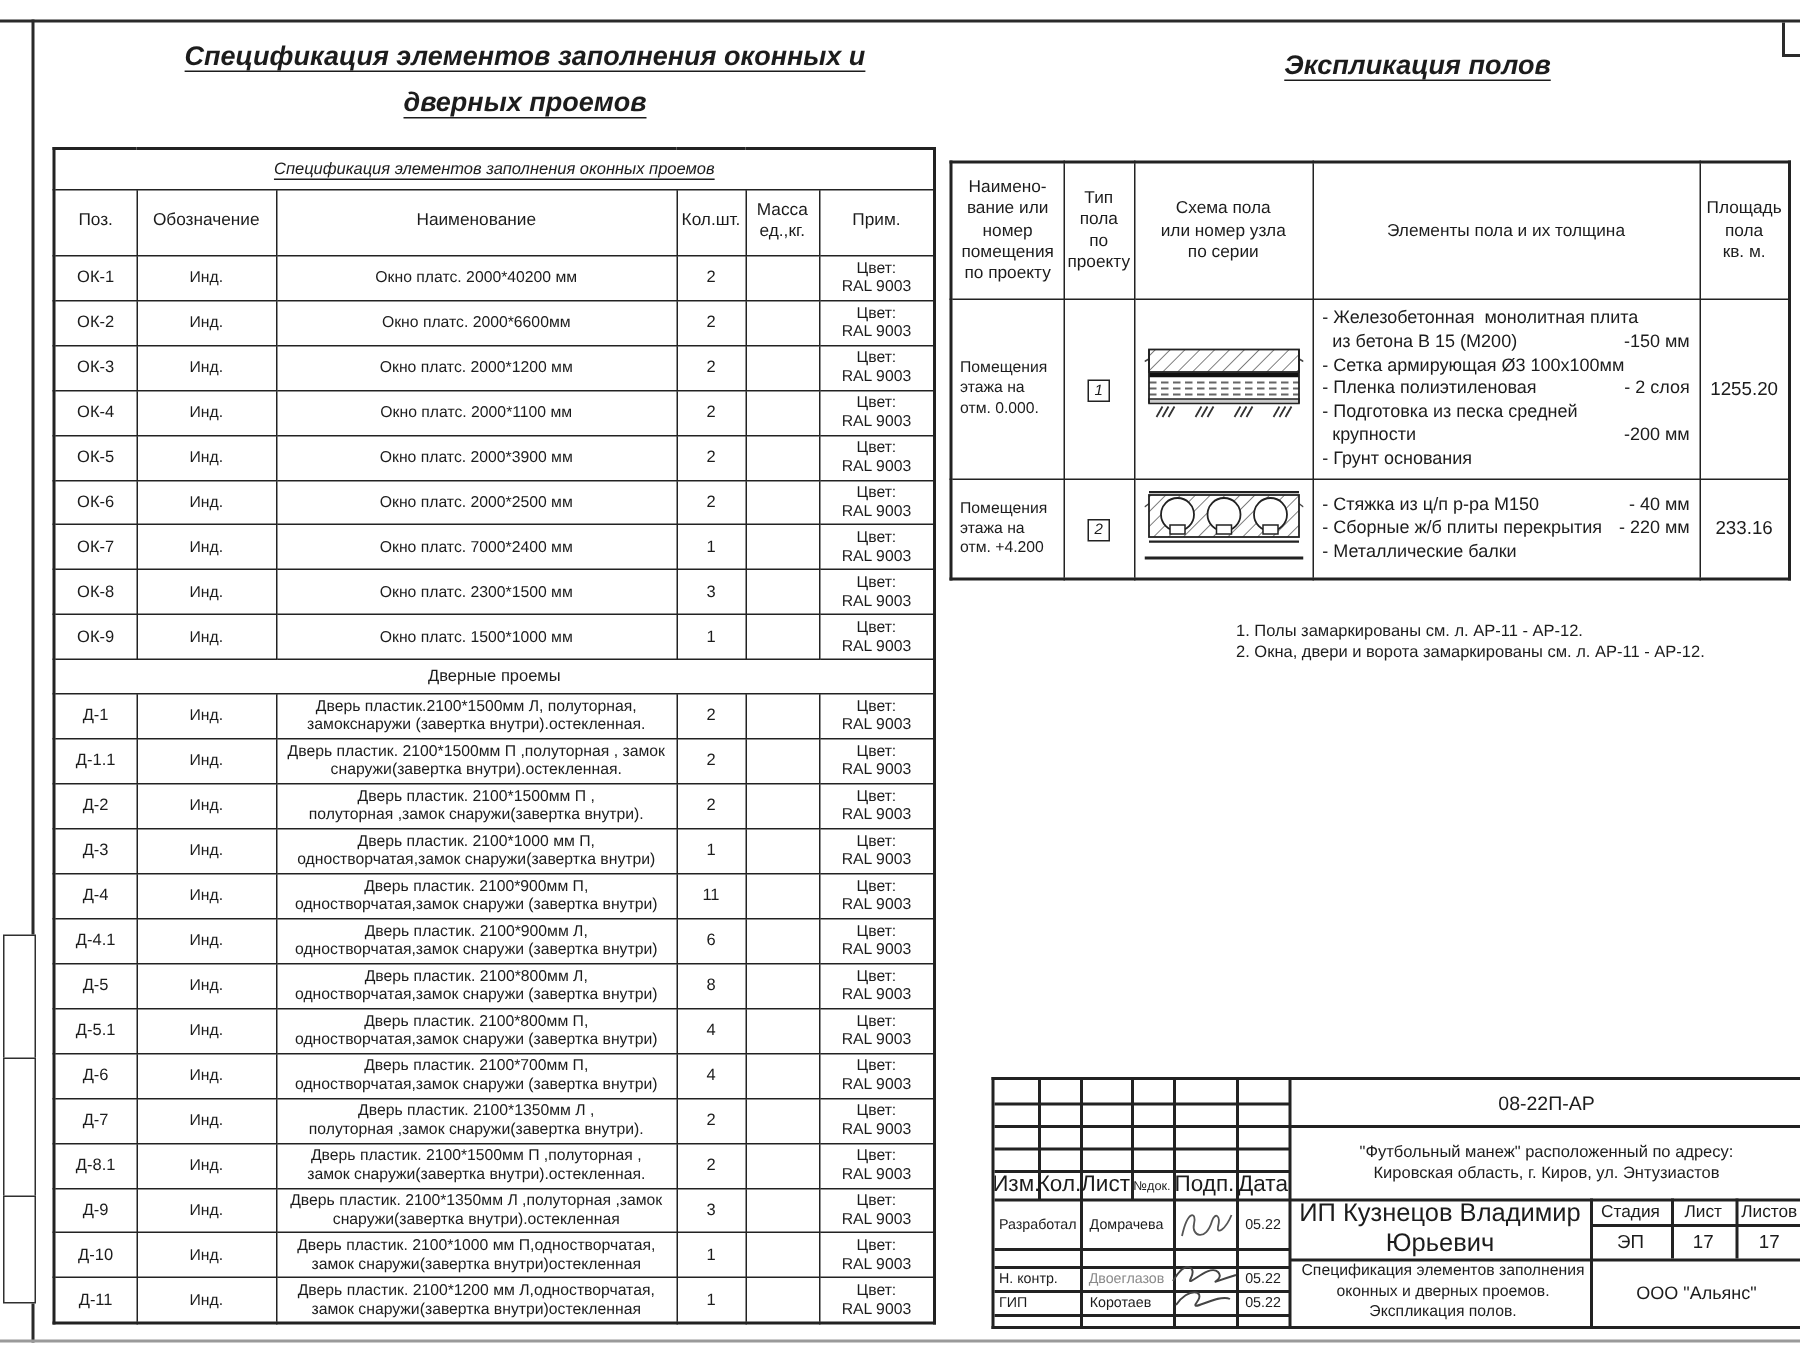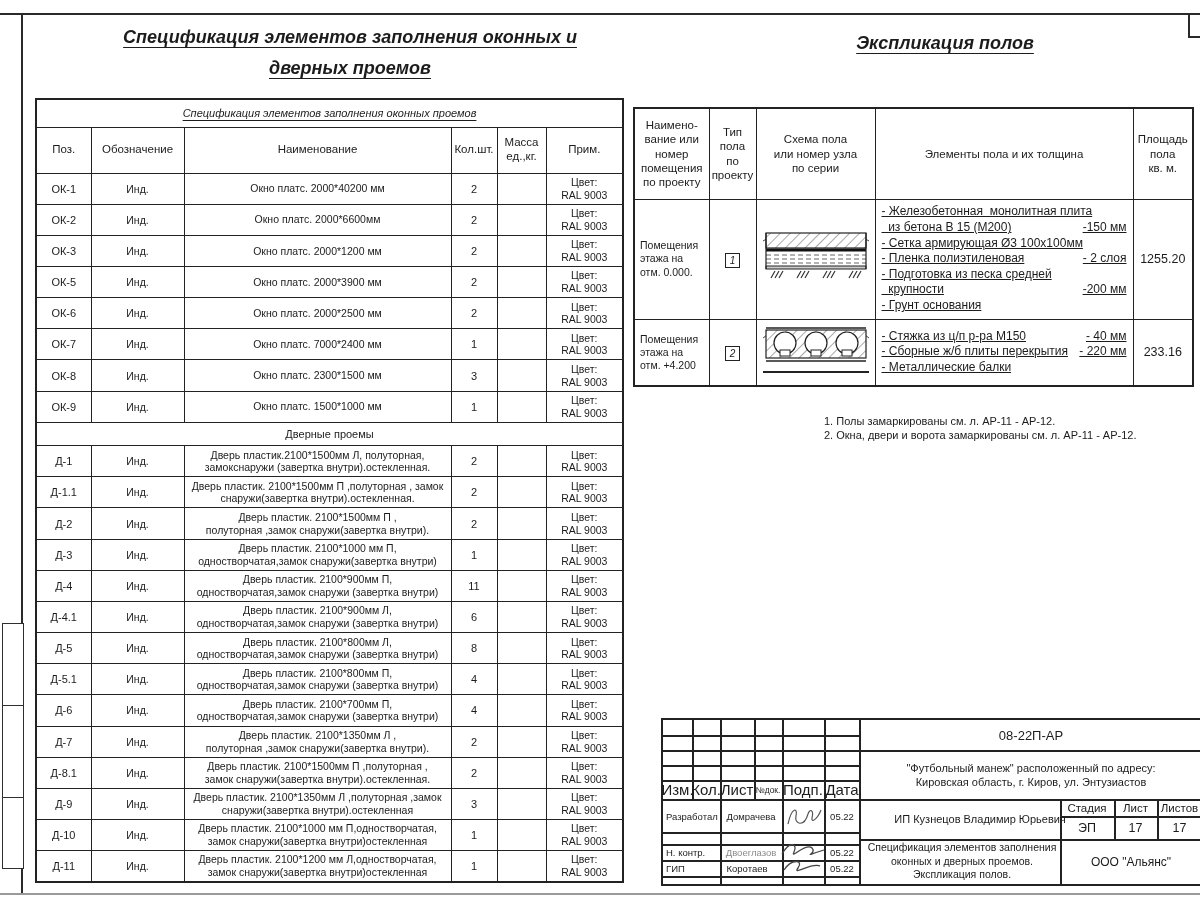--- a/index.html
+++ b/index.html
@@ -37,21 +37,21 @@
   
   table.floors{position:absolute;left:633px;top:107px;width:559px;height:278px;border-collapse:collapse;
               table-layout:fixed;border:2px solid #222;}
   table.floors td,table.floors th{border:1px solid #222;vertical-align:middle;overflow:hidden;}
   .f-head th{font-size:11.5px;font-weight:normal;white-space:pre-line;line-height:1.25;text-align:center;}
   .f-room{font-size:10.5px;white-space:pre-line;line-height:1.25;padding-left:5px;text-align:left;}
   .f-type{text-align:center;}
   .type-flag{display:inline-block;border:1px solid #222;font-size:10px;font-style:italic;
              padding:1px 4px;line-height:1.1;}
   .f-scheme{text-align:center;}
-  .f-el{padding:3px 6px;text-decoration:underline;}
+  .f-el{padding:3px 6px;}
   .el-line{display:flex;justify-content:space-between;font-size:12px;line-height:1.3;white-space:pre;}
   .f-area{text-align:center;font-size:12.5px;}
   
   .notes{left:824px;top:414px;font-size:11px;line-height:14px;}
   
   .tb{left:661px;top:718px;width:539px;height:164px;border-top:2px solid #222;border-left:2px solid #222;
       border-bottom:2px solid #222;}
   .tb .vl,.tb .hl{position:absolute;background:#222;}
   .tb .vl{width:1.5px;}
   .tb .hl{height:1.5px;}
@@ -125,20 +125,29 @@
         <tr class="srow">
           <td class="c-pos">ОК-3</td>
           <td class="c-mark">Инд.</td>
           <td class="c-name">Окно платс. 2000*1200 мм</td>
           <td class="c-qty">2</td>
           <td class="c-qty"></td>
           <td class="c-note">Цвет:
 RAL 9003</td>
         </tr>
 
+        <tr class="srow">
+          <td class="c-pos">ОК-4</td>
+          <td class="c-mark">Инд.</td>
+          <td class="c-name">Окно платс. 2000*1100 мм</td>
+          <td class="c-qty">2</td>
+          <td class="c-qty"></td>
+          <td class="c-note">Цвет:
+RAL 9003</td>
+        </tr>
 
         <tr class="srow">
           <td class="c-pos">ОК-5</td>
           <td class="c-mark">Инд.</td>
           <td class="c-name">Окно платс. 2000*3900 мм</td>
           <td class="c-qty">2</td>
           <td class="c-qty"></td>
           <td class="c-note">Цвет:
 RAL 9003</td>
         </tr>
@@ -549,21 +558,21 @@
       <path d="M4,22 C8,4 14,6 12,14 C10,22 20,26 24,12 C26,6 30,8 28,16 C27,21 33,18 37,8" fill="none" stroke="#555" stroke-width="1.2"></path>
     </svg>
     <svg class="sig-svg" style="left:115px;top:118px;" width="52" height="40" viewBox="0 0 52 40">
       <path d="M4,16 C12,2 20,6 16,14 C12,22 28,4 34,10 C40,16 20,20 46,12" fill="none" stroke="#444" stroke-width="1.3"></path>
       <path d="M6,32 C14,20 26,22 20,30 C14,38 34,24 42,28" fill="none" stroke="#444" stroke-width="1.3"></path>
     </svg>
 
     <div class="cell" style="left:197px;top:0;width:342px;height:30px;font-size:13px;">08-22П-АР</div>
     <div class="cell" style="left:197px;top:30px;width:342px;height:49px;font-size:11px;line-height:14px;white-space:pre-line;">"Футбольный манеж" расположенный по адресу:
 Кировская область, г. Киров, ул. Энтузиастов</div>
-    <div class="cell" style="left:197px;top:79px;width:200px;height:40px;font-size:11px;padding-left:20px;">ИП Кузнецов Владимир Юрьевич</div>
+    <div class="cell" style="left:197px;top:79px;width:200px;height:40px;font-size:17px;">ИП Кузнецов Владимир Юрьевич</div>
     <div class="cell" style="left:397px;top:79px;width:54px;height:17px;font-size:11.5px;">Стадия</div>
     <div class="cell" style="left:451px;top:79px;width:43px;height:17px;font-size:11.5px;">Лист</div>
     <div class="cell" style="left:494px;top:79px;width:45px;height:17px;font-size:11.5px;">Листов</div>
     <div class="cell" style="left:397px;top:96px;width:54px;height:23px;font-size:12.5px;">ЭП</div>
     <div class="cell" style="left:451px;top:96px;width:43px;height:23px;font-size:12.5px;">17</div>
     <div class="cell" style="left:494px;top:96px;width:45px;height:23px;font-size:12.5px;">17</div>
     <div class="cell" style="left:181px;top:119px;width:236px;height:45px;font-size:10.5px;line-height:13.5px;white-space:pre-line;">Спецификация элементов заполнения
 оконных и дверных проемов.
 Экспликация полов.</div>
     <div class="cell" style="left:397px;top:119px;width:142px;height:45px;font-size:12px;">ООО "Альянс"</div>

